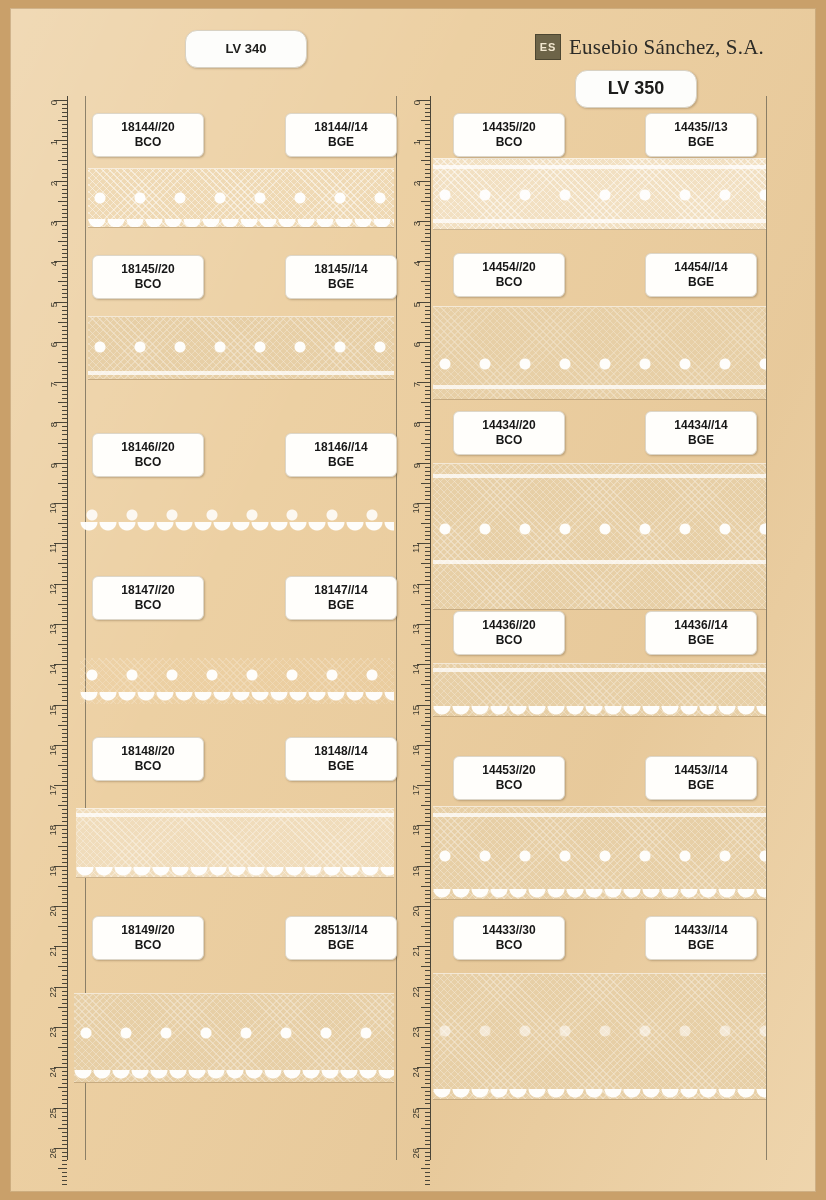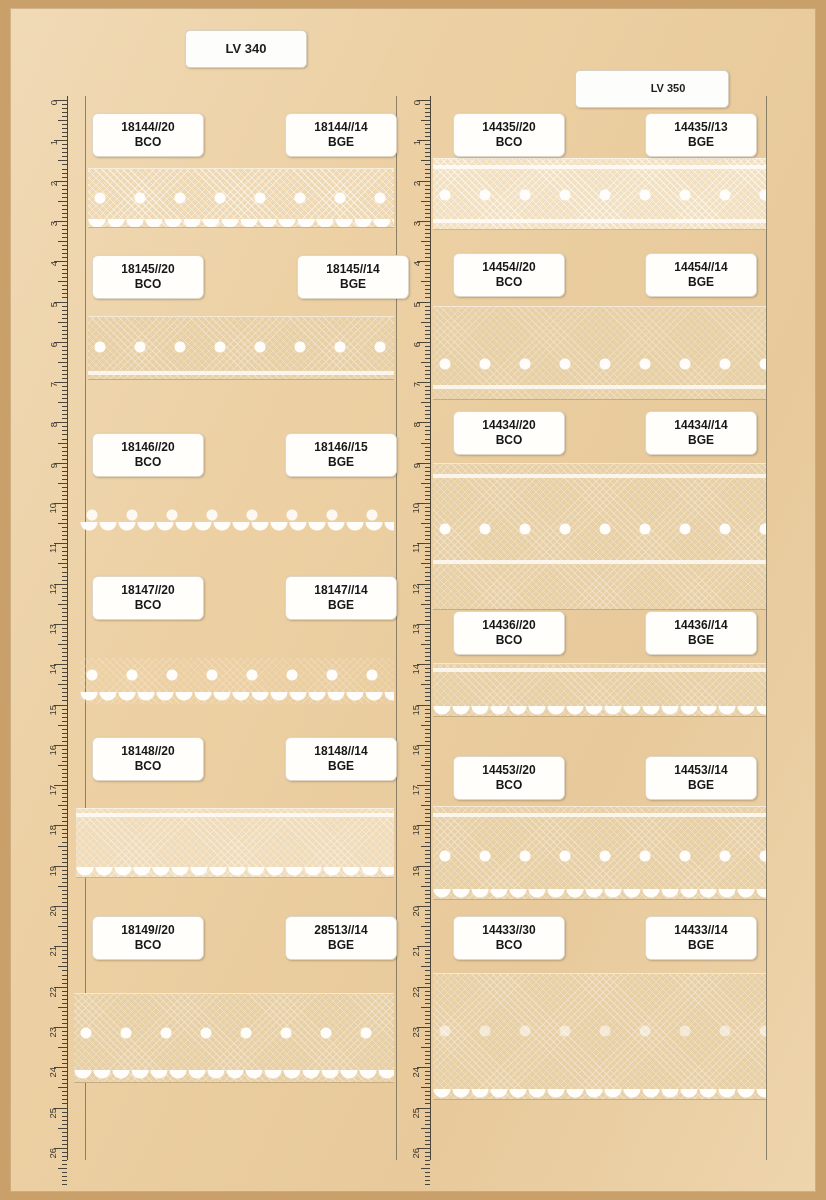--- a/index.html
+++ b/index.html
@@ -32,30 +32,30 @@
   }
   .brand .logo span{line-height:1;}
   .brand .name{
     font-family:"Liberation Serif", serif;
     font-size:21px;color:#2c2b27;letter-spacing:.2px;
   }
   .tagbox{
     position:absolute;
     background:#fdfdfb;
     border:1px solid #d8d2c4;
-    border-radius:5px;
+    border-radius:12px;
     box-shadow:1px 1px 2px rgba(90,65,35,.28);
     font-size:12.5px;color:#1d1d1b;
     text-align:center;
     display:flex;flex-direction:column;align-items:center;justify-content:center;
     line-height:1.2;
   }
   .tagbox b{font-weight:bold;}
   #lv340{left:175px;top:22px;width:120px;height:36px;font-size:13px;}
-  #lv350{left:565px;top:62px;width:120px;height:36px;font-size:11px;padding-left:32px;}
+  #lv350{left:565px;top:62px;width:120px;height:36px;font-size:18px;}
 
   
   .ruler{
     position:absolute;top:88px;width:26px;height:1064px;
   }
   .ruler .line{
     position:absolute;right:0;top:0;width:1px;height:100%;
     background:#4a4538;
   }
   .tick{position:absolute;right:1px;background:#4a4538;height:1px;}
@@ -124,20 +124,26 @@
     font-size:12px;color:#171717;line-height:1.25;
   }
   .lbl .code{font-weight:bold;}
   .lbl .col{font-weight:bold;}
 </style>
 </head>
 <body>
 
 <div id="sheet">
 
+  <div class="brand">
+    <div class="logo">
+        <span>ES</span>
+      </div>
+    <div class="name">Eusebio Sánchez, S.A.</div>
+  </div>
 
   <div class="tagbox" id="lv340">
     <b>LV 340</b>
   </div>
   <div class="tagbox" id="lv350">
     <b>LV 350</b>
   </div>
 
   <div class="colrule" style="left:75px;"></div>
   <div class="colrule" style="left:420px;"></div>
@@ -761,35 +767,35 @@
 
   <div class="strip beige" style="left:78px;top:308px;width:306px;height:62px;">
     <div class="mesh"></div>
     <div class="motif" style="top:14px;height:32px;"></div>
     <div class="band" style="bottom:4px;"></div>
   </div>
   <div class="lbl" style="left:82px;top:247px;">
     <span class="code">18145//20</span>
     <span class="col">BCO</span>
   </div>
-  <div class="lbl" style="left:275px;top:247px;margin-left:12px;">
+  <div class="lbl" style="left:275px;top:247px;">
     <span class="code">18145//14</span>
     <span class="col">BGE</span>
   </div>
 
   <div class="strip" style="left:70px;top:494px;width:314px;height:34px;background:transparent;border:none;">
     <div class="motif" style="top:2px;height:22px;opacity:.9;"></div>
     <div class="scallop" style="bottom:0;"></div>
   </div>
   <div class="lbl" style="left:82px;top:425px;">
     <span class="code">18146//20</span>
     <span class="col">BCO</span>
   </div>
   <div class="lbl" style="left:275px;top:425px;">
-    <span class="code">18146//15</span>
+    <span class="code">18146//14</span>
     <span class="col">BGE</span>
   </div>
 
   <div class="strip" style="left:70px;top:650px;width:314px;height:46px;background:transparent;border:none;">
     <div class="mesh" style="opacity:.35;"></div>
     <div class="motif" style="top:4px;height:26px;"></div>
     <div class="scallop" style="bottom:-2px;"></div>
   </div>
   <div class="lbl" style="left:82px;top:568px;">
     <span class="code">18147//20</span>

